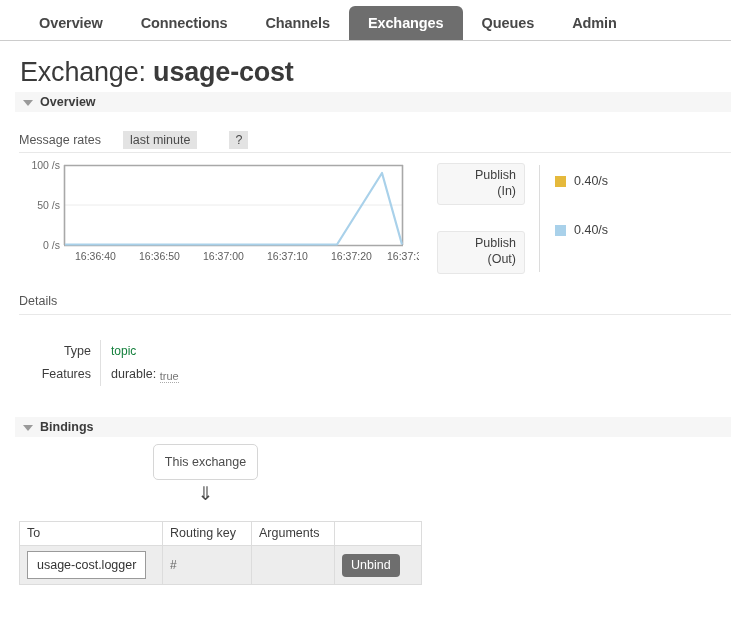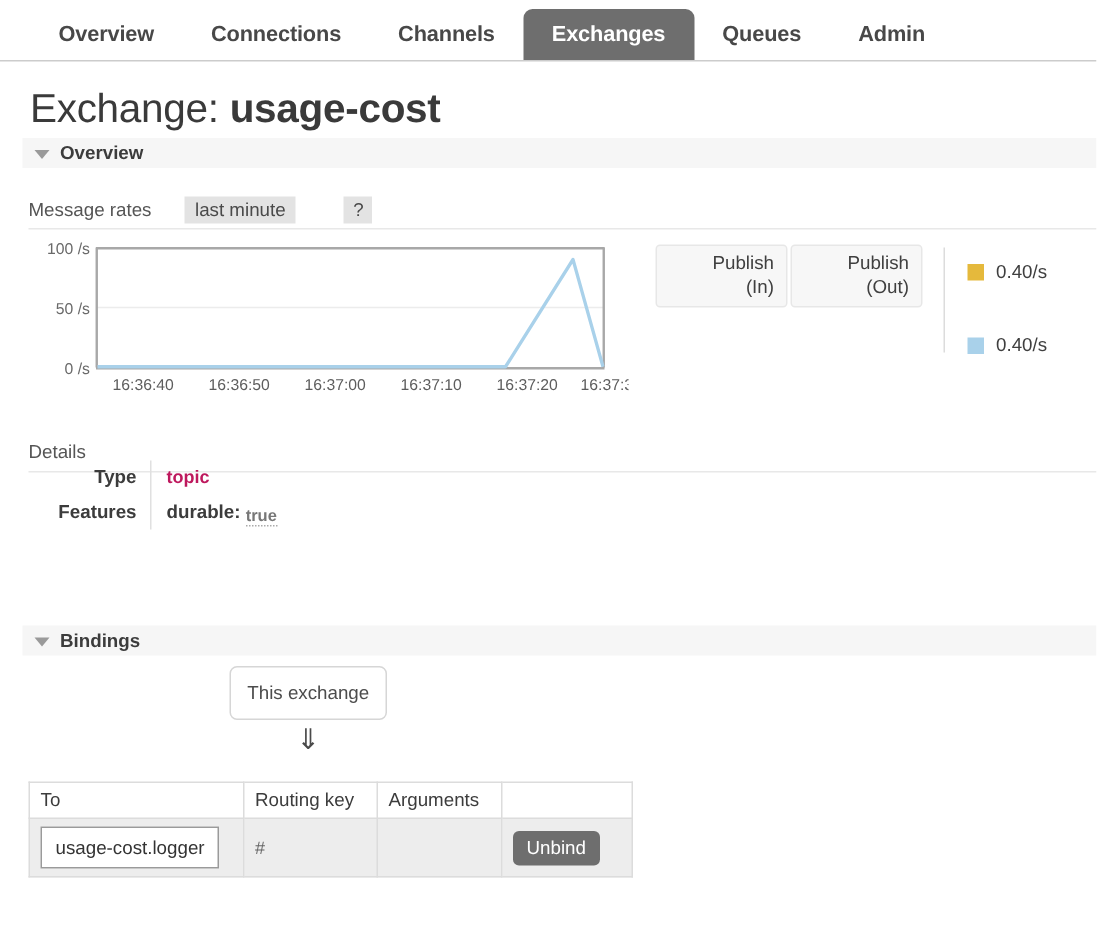--- a/index.html
+++ b/index.html
@@ -141,22 +141,22 @@
   
   .legend-wrap {
     position: absolute;
     left: 437px;
     top: 163px;
     display: flex;
     align-items: flex-start;
   }
   .legend-keys {
     display: flex;
-    flex-direction: row;
-    gap: 2px;
+    flex-direction: column;
+    gap: 26px;
   }
   .pubbox {
     width: 88px;
     background: #f7f7f7;
     border: 1px solid #e7e7e7;
     border-radius: 3px;
     box-sizing: border-box;
     text-align: right;
     padding: 4px 8px 5px 6px;
     font-size: 12.5px;
@@ -204,41 +204,40 @@
     position: absolute;
     left: 19px;
     top: 314px;
     width: 712px;
     height: 1px;
     background: #e8e8e8;
   }
   .details-table {
     position: absolute;
     left: 19px;
-    top: 307px;
+    top: 340px;
     border-collapse: collapse;
-    font-weight: bold;
   }
   .details-table td {
     padding: 0;
     vertical-align: top;
   }
   .dt-key {
     width: 72px;
     text-align: right;
     padding: 4px 9px 5px 0 !important;
     font-size: 12.5px;
     color: #3c3c3c;
     border-right: 1px solid #e0e0e0;
     white-space: nowrap;
   }
   .dt-val {
     padding: 4px 0 5px 10px !important;
     font-size: 12px;
-    color: #be185d;
+    color: #15803d;
     white-space: nowrap;
   }
   .dt-val.feat { font-size: 12.5px; color: #3c3c3c; }
   .dotted {
     font-size: 11px;
     color: #777777;
     border-bottom: 1px dotted #aaaaaa;
     position: relative;
     top: 2px;
   }

